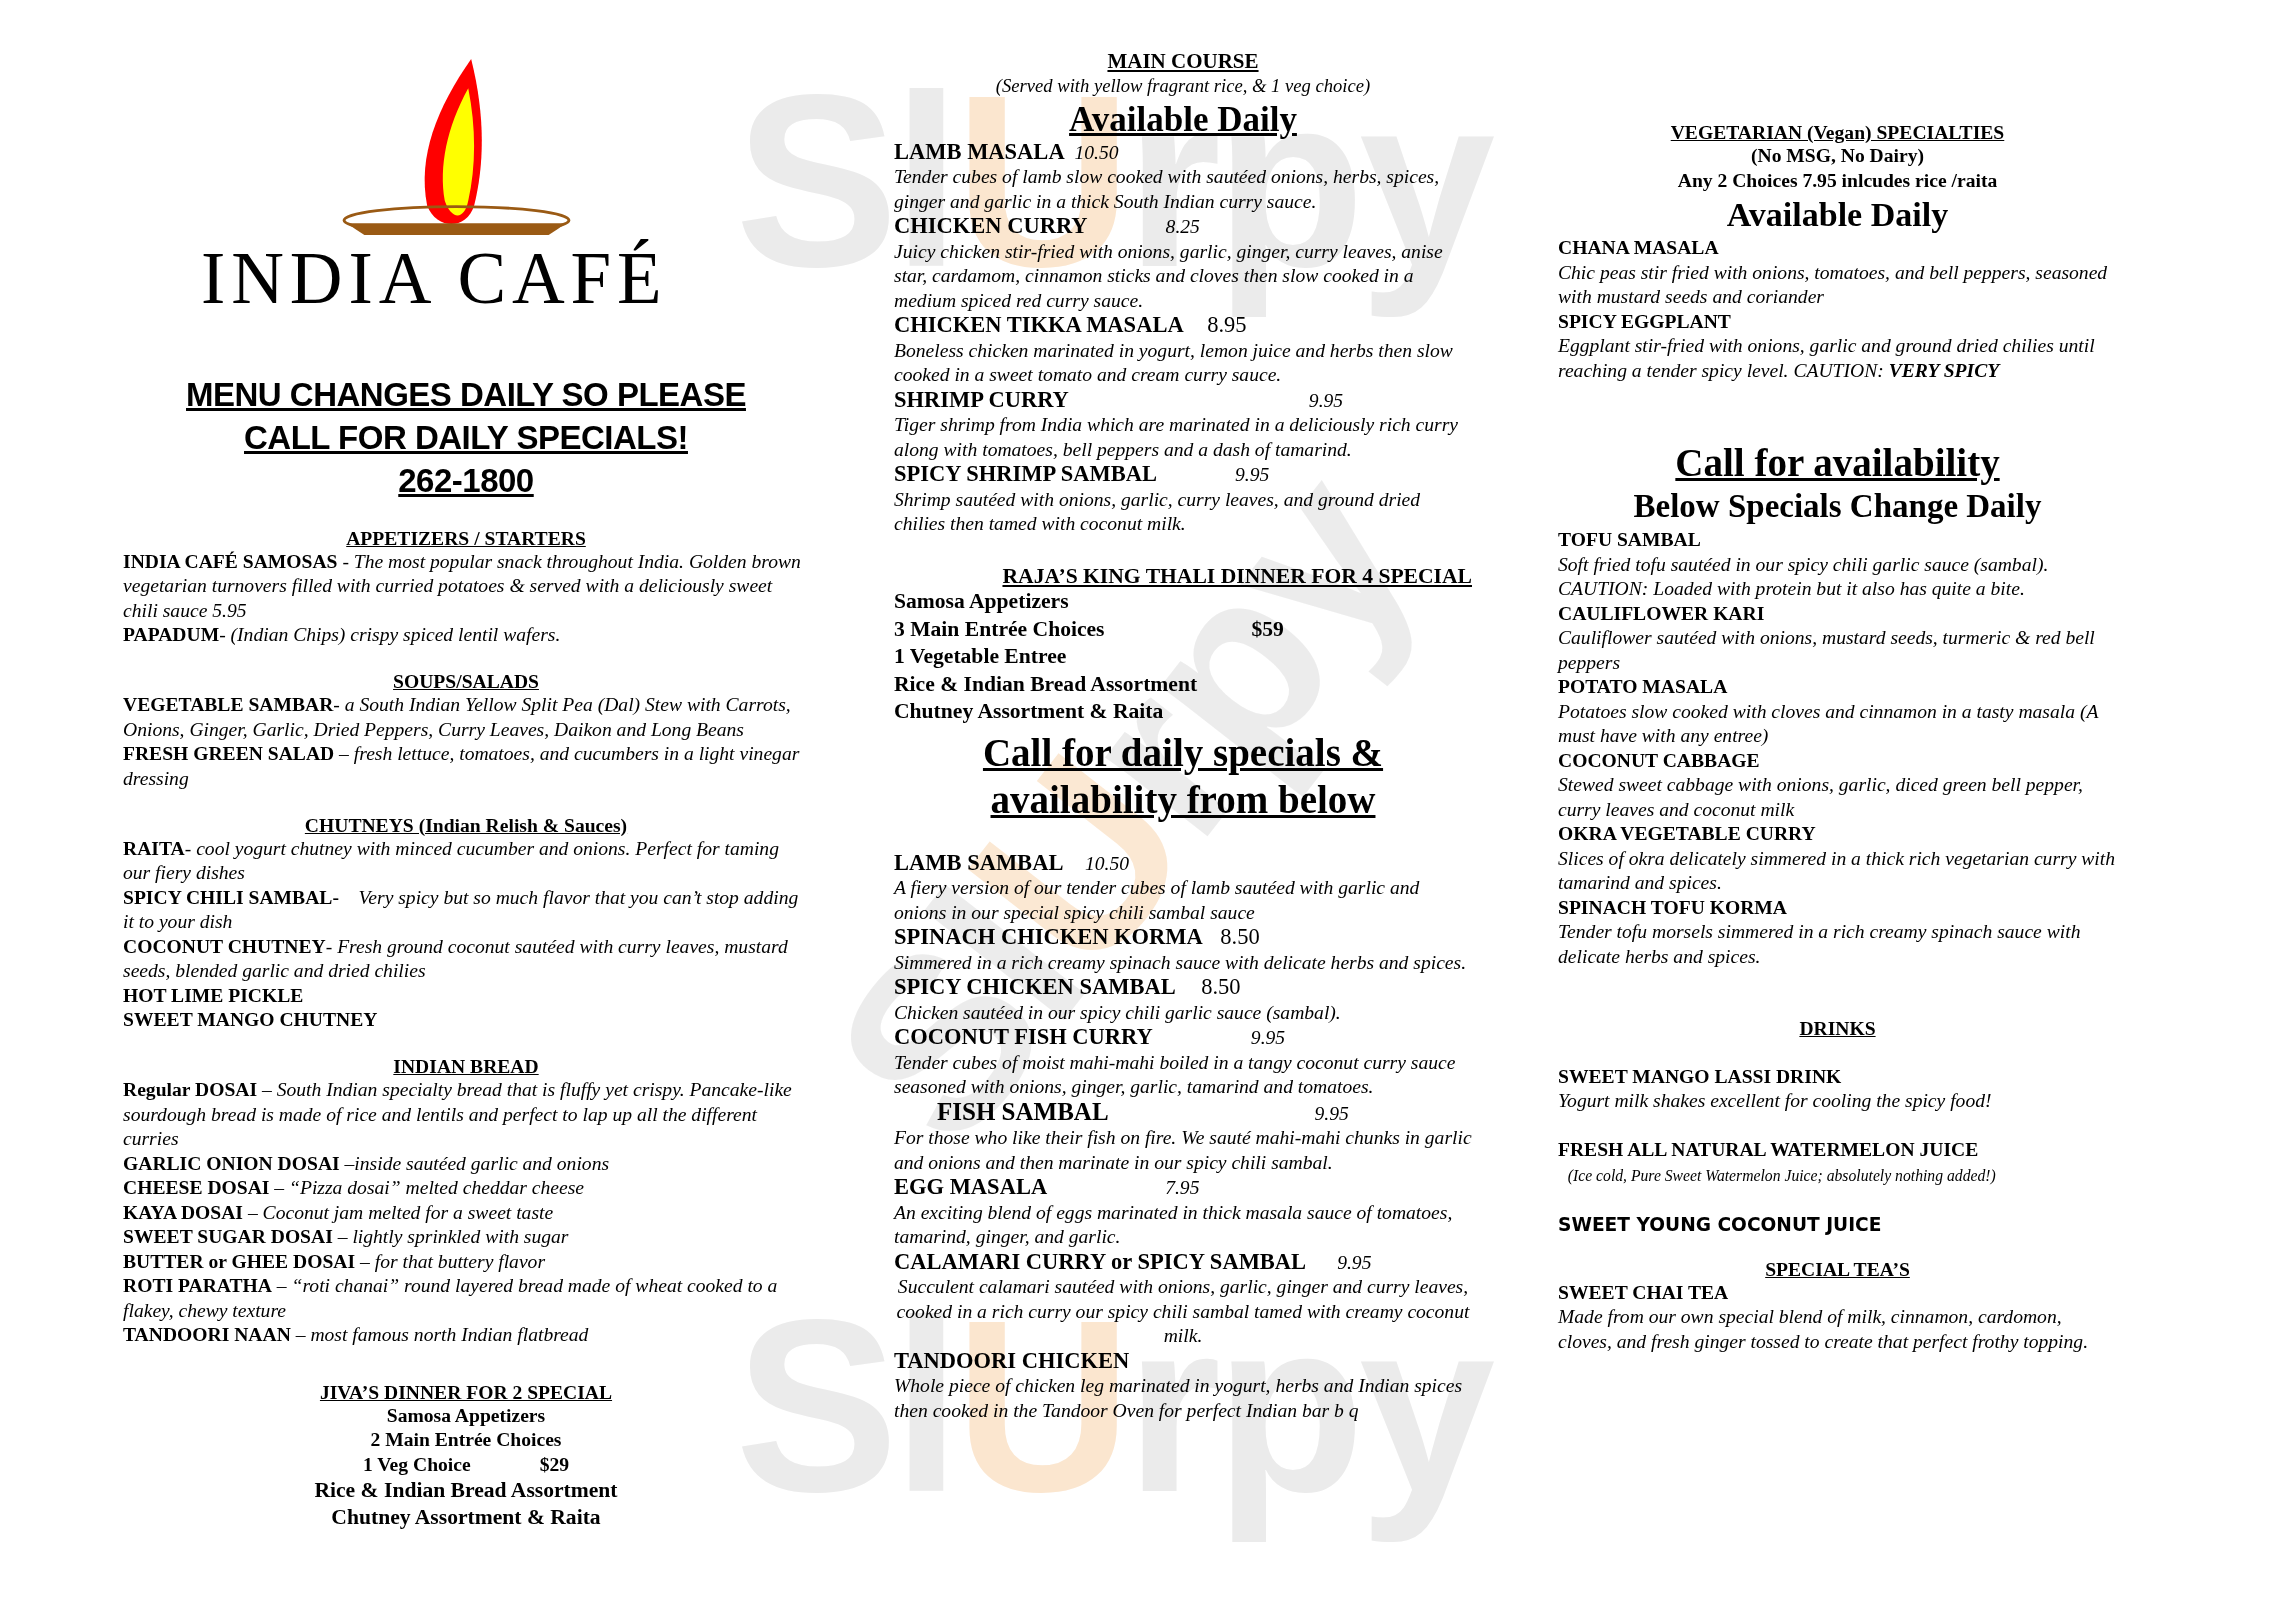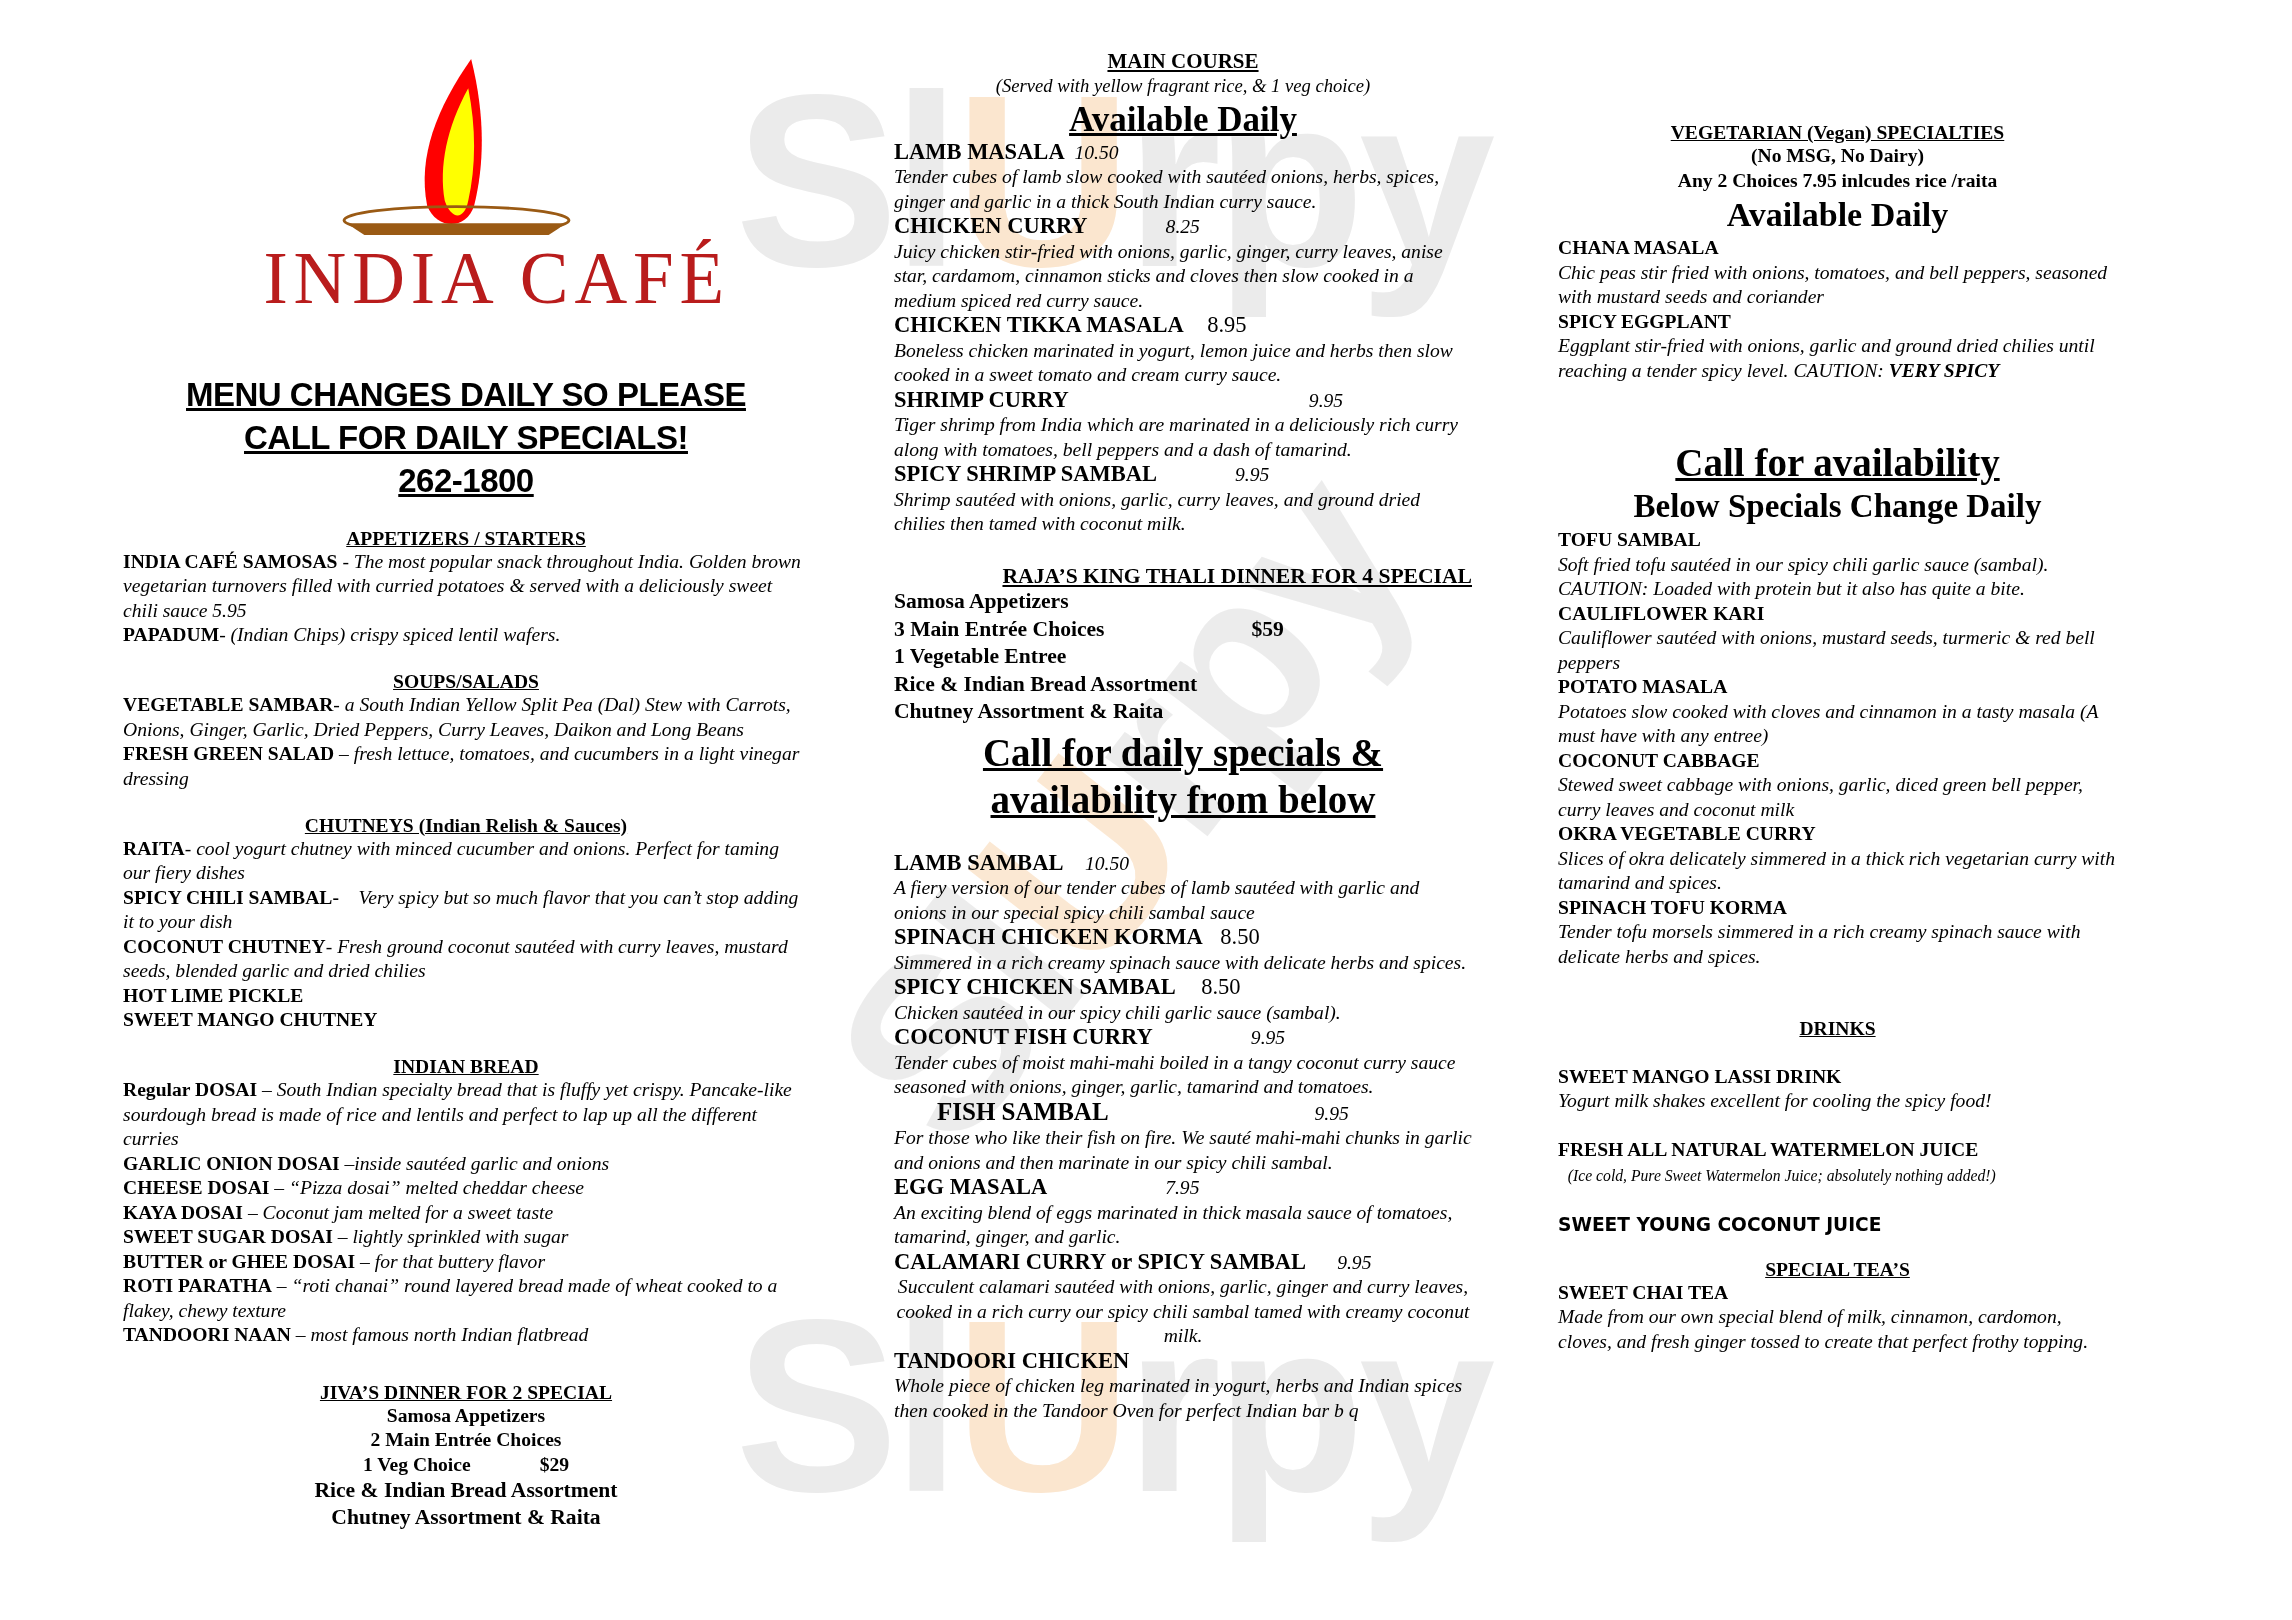--- a/index.html
+++ b/index.html
@@ -36,21 +36,21 @@
 </div>
 
 <div class="col" style="left:123px; top:49px; width:686px;">
   <div style="position:relative; height:265px;">
     <svg width="255" height="176" viewBox="0 0 260 180" style="position:absolute; left:206px; top:9.8px;">
       <path d="M145 0 C110 50 90 100 100 150 C110 175 140 175 148 150 C158 110 160 60 145 0 Z" fill="#ff0000"></path>
       <path d="M142 30 C120 70 112 110 118 145 C125 165 138 165 142 145 C150 110 150 70 142 30 Z" fill="#ffff00"></path>
       <ellipse cx="130" cy="165" rx="115" ry="14" fill="none" stroke="#9a5a14" stroke-width="3"></ellipse>
       <path d="M18 168 Q130 250 242 168 Z" fill="#9a5a14"></path>
     </svg>
-    <div style="position:absolute; left:78px; top:191px; width:529px; text-align:right; font-family:'Liberation Serif', serif; font-size:73px; color:#b91c1c; letter-spacing:5.9px; line-height:78px;">INDIA CAFÉ</div>
+    <div style="position:absolute; left:78px; top:191px; width:529px; text-align:left; font-family:'Liberation Serif', serif; font-size:73px; color:#000000; letter-spacing:5.9px; line-height:78px;">INDIA CAFÉ</div>
   </div>
 
   <div style="margin-top:59px;">
     <div class="sans-h">MENU CHANGES DAILY SO PLEASE</div>
     <div class="sans-h">CALL FOR DAILY SPECIALS!</div>
     <div class="sans-h">262-1800</div>
   </div>
 
   <div style="margin-top:25.5px;">
     <p class="sec-h">APPETIZERS / STARTERS</p>

